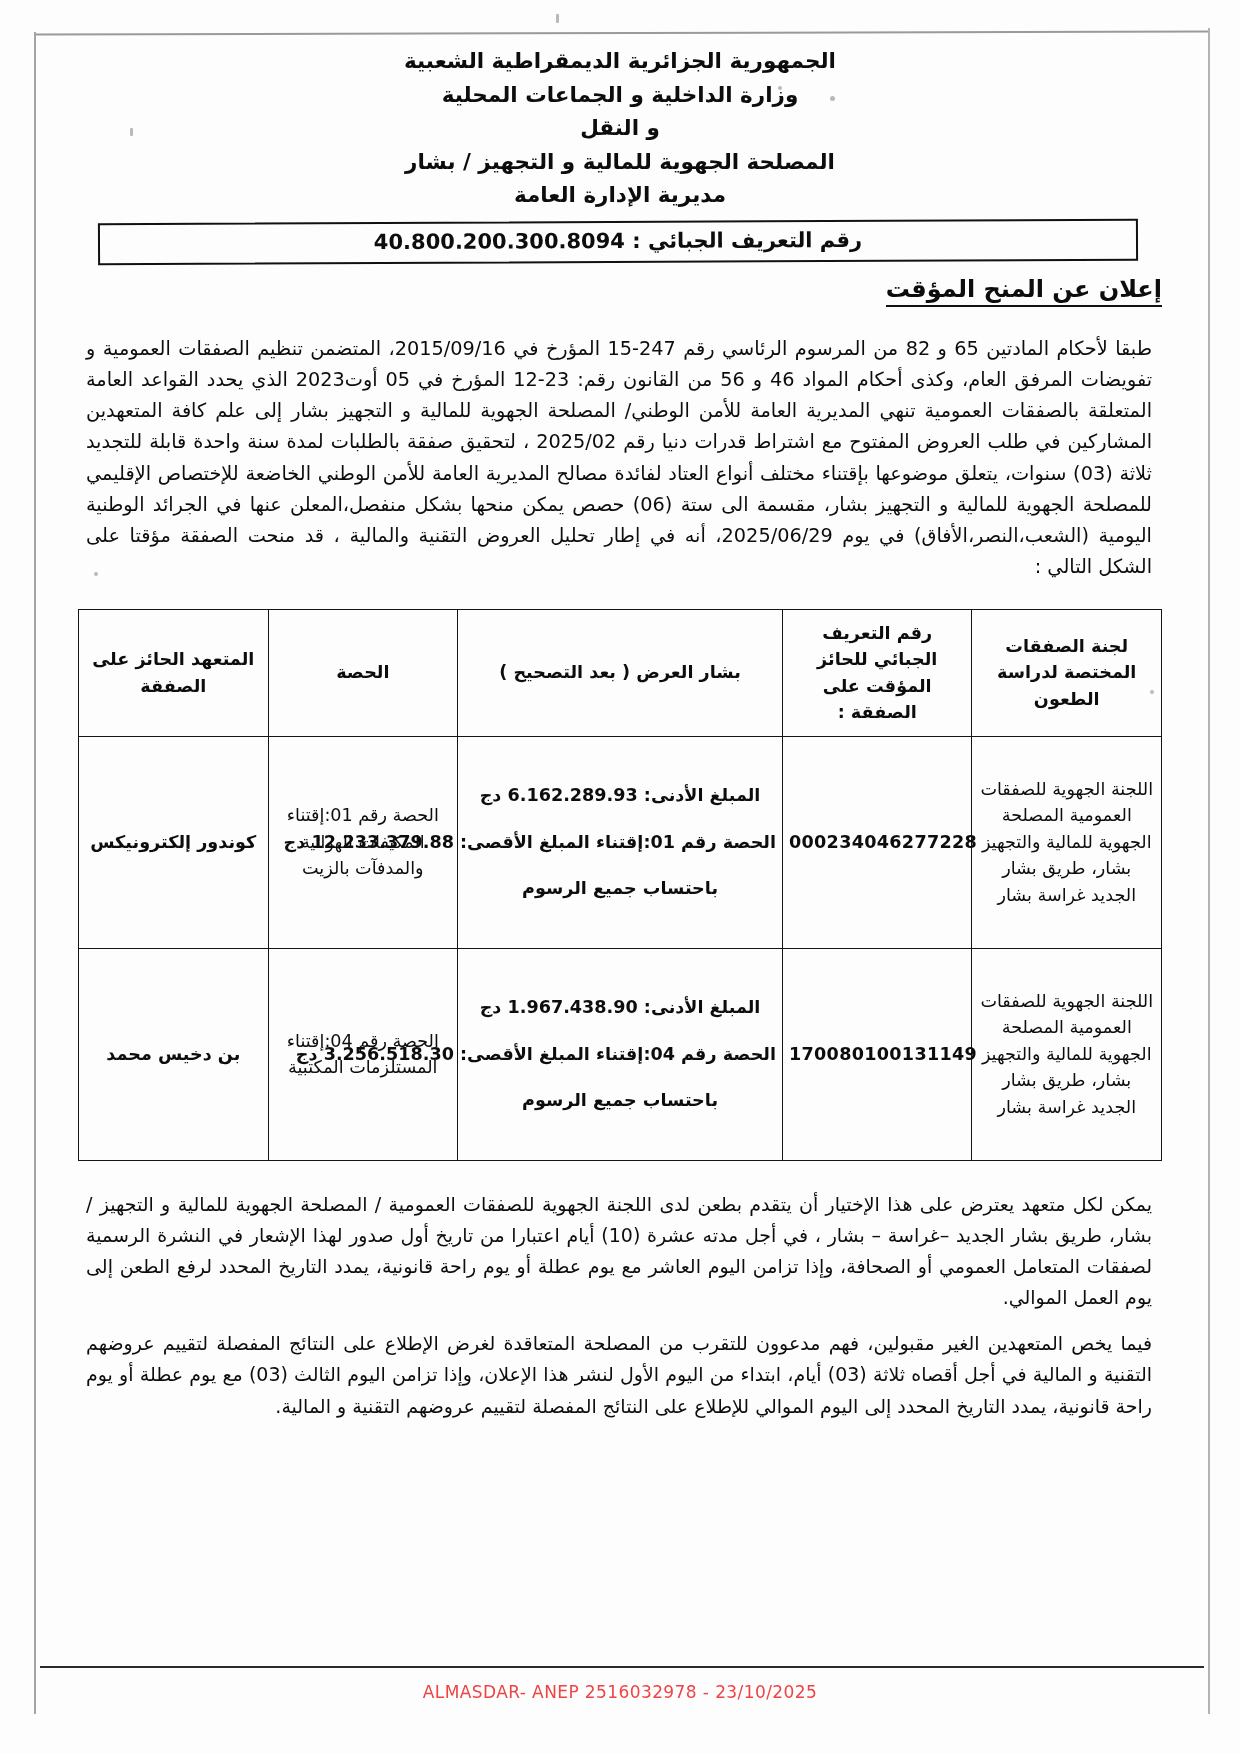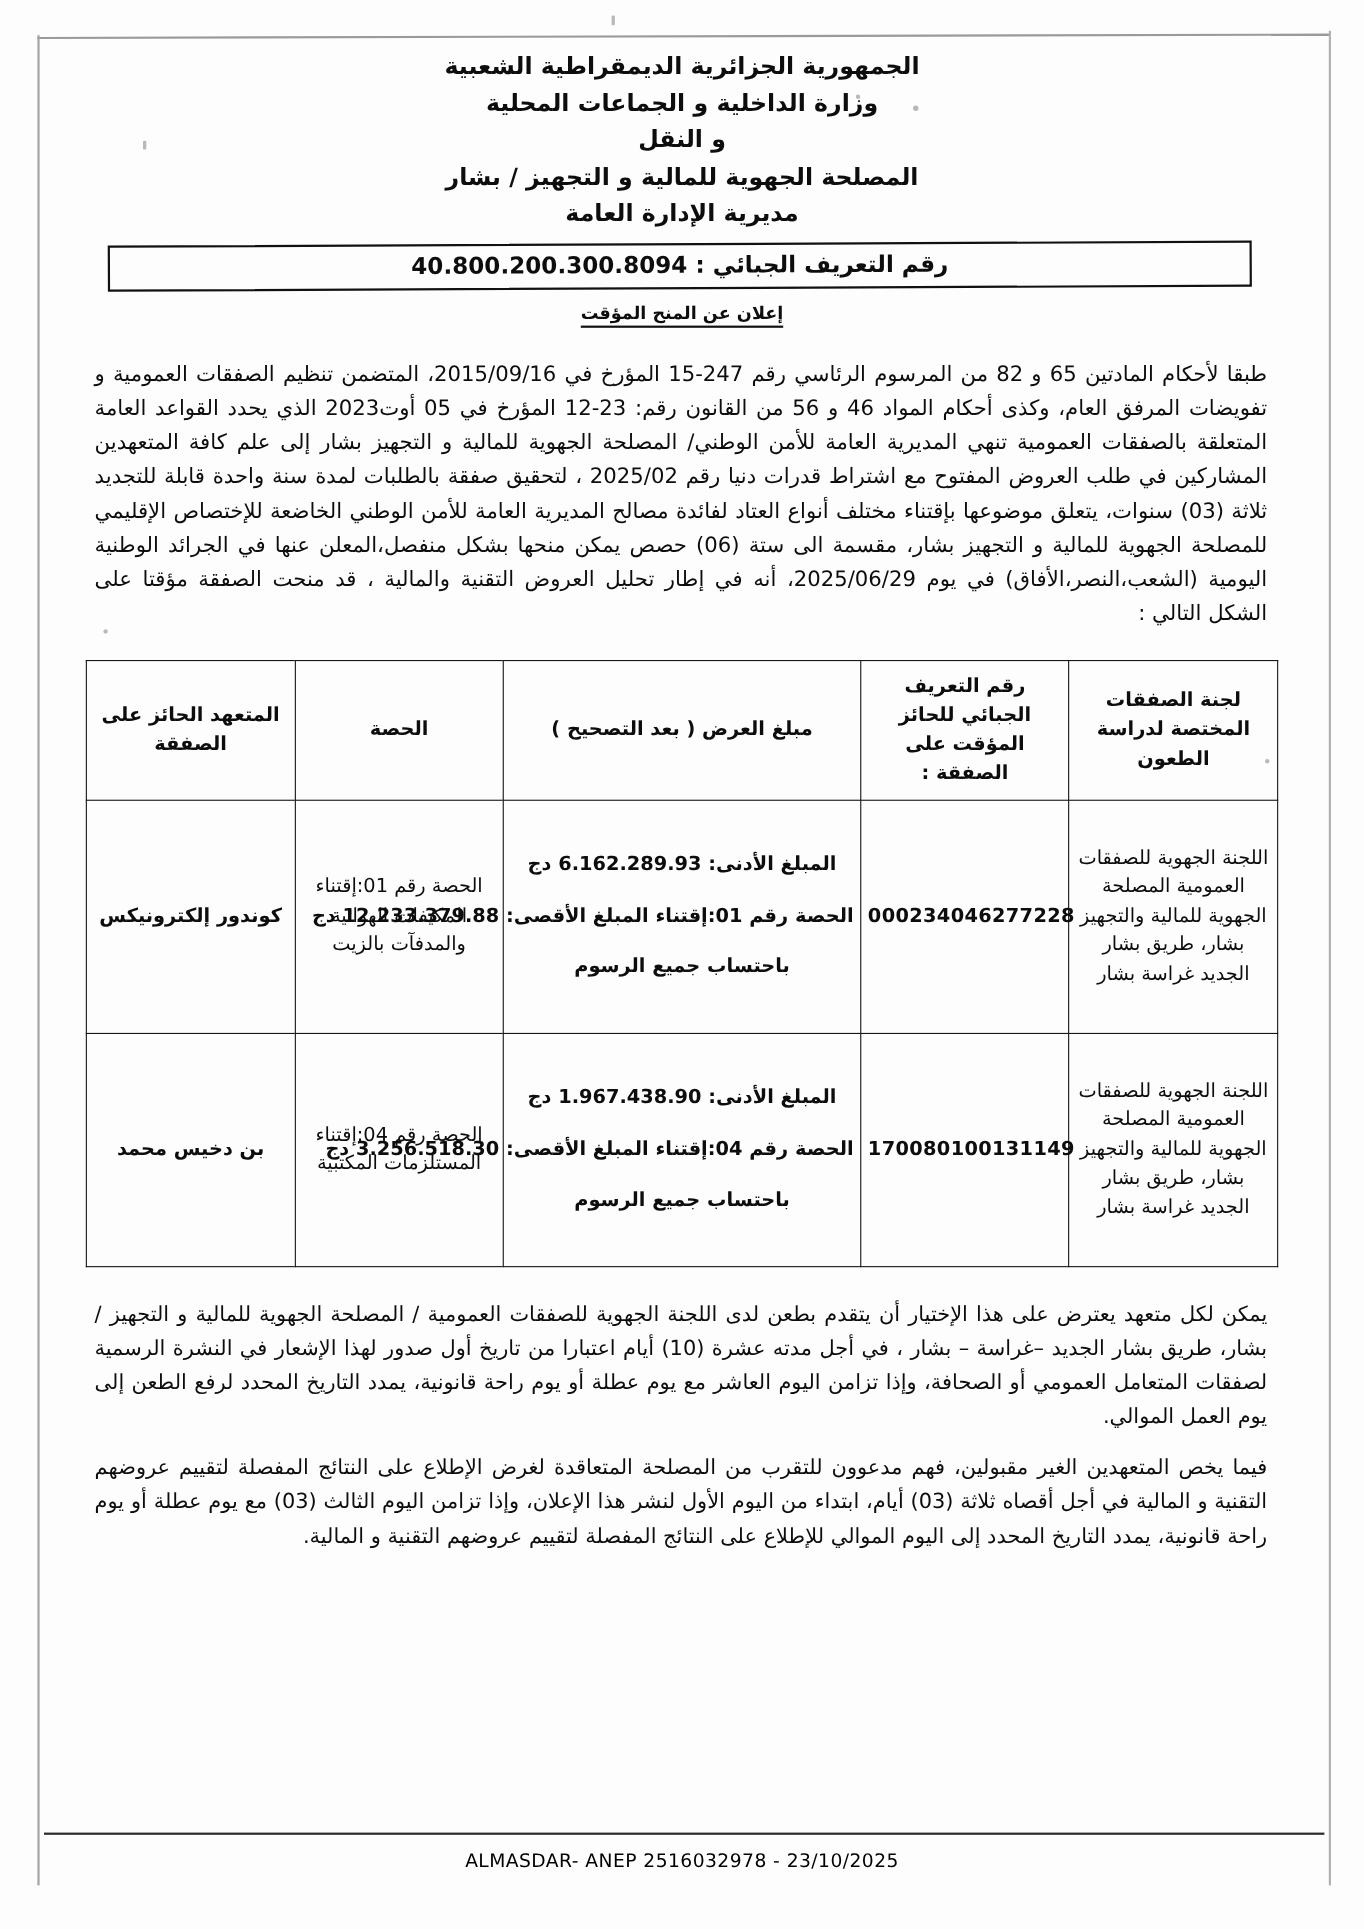--- a/index.html
+++ b/index.html
@@ -67,23 +67,23 @@
     font-weight: bold;
     font-size: 21px;
     padding: 6px 0 8px 0;
     transform: rotate(-0.25deg);
   }
   .fiscal-box .fiscal-inner {
     display: inline-block;
     direction: rtl;
   }
   .title-main {
-    text-align: center;
-    font-weight: bold;
-    font-size: 16px;
+    text-align: right;
+    font-weight: bold;
+    font-size: 24px;
     margin-top: 12px;
   }
   .title-main span {
     border-bottom: 2.5px solid #111;
     padding-bottom: 2px;
   }
   .title-sub {
     text-align: center;
     font-weight: bold;
     font-size: 20px;
@@ -176,21 +176,21 @@
     background: #2a2a2a;
   }
   .footer-text {
     position: absolute;
     left: 0;
     right: 0;
     bottom: 52px;
     text-align: center;
     font-size: 17px;
     direction: ltr;
-    color: #000000;
+    color: #ef4444;
     letter-spacing: 0.4px;
     margin-top: 15px;
   }
   .speck {
     position: absolute;
     background: #b9b9b9;
     border-radius: 50%;
   }
 </style>
 </head>
@@ -236,21 +236,21 @@
         <col class="c-committee">
         <col class="c-taxid">
         <col class="c-amount">
         <col class="c-lot">
         <col class="c-bidder">
       </colgroup>
       <thead>
         <tr>
           <th>لجنة الصفقات المختصة لدراسة الطعون</th>
           <th>رقم التعريف الجبائي للحائز المؤقت على الصفقة :</th>
-          <th>مبلغ العرض ( بعد التصحيح )</th>
+          <th>بشار العرض ( بعد التصحيح )</th>
           <th>الحصة</th>
           <th>المتعهد الحائز على الصفقة</th>
         </tr>
       </thead>
       <tbody>
         <tr class="row-tall">
           <td class="cell-committee">اللجنة الجهوية للصفقات العمومية المصلحة الجهوية للمالية والتجهيز بشار، طريق بشار الجديد غراسة بشار</td>
           <td class="cell-taxid">000234046277228</td>
           <td class="cell-amount">
             <div class="amt-line">المبلغ الأدنى: 6.162.289.93 دج</div>

